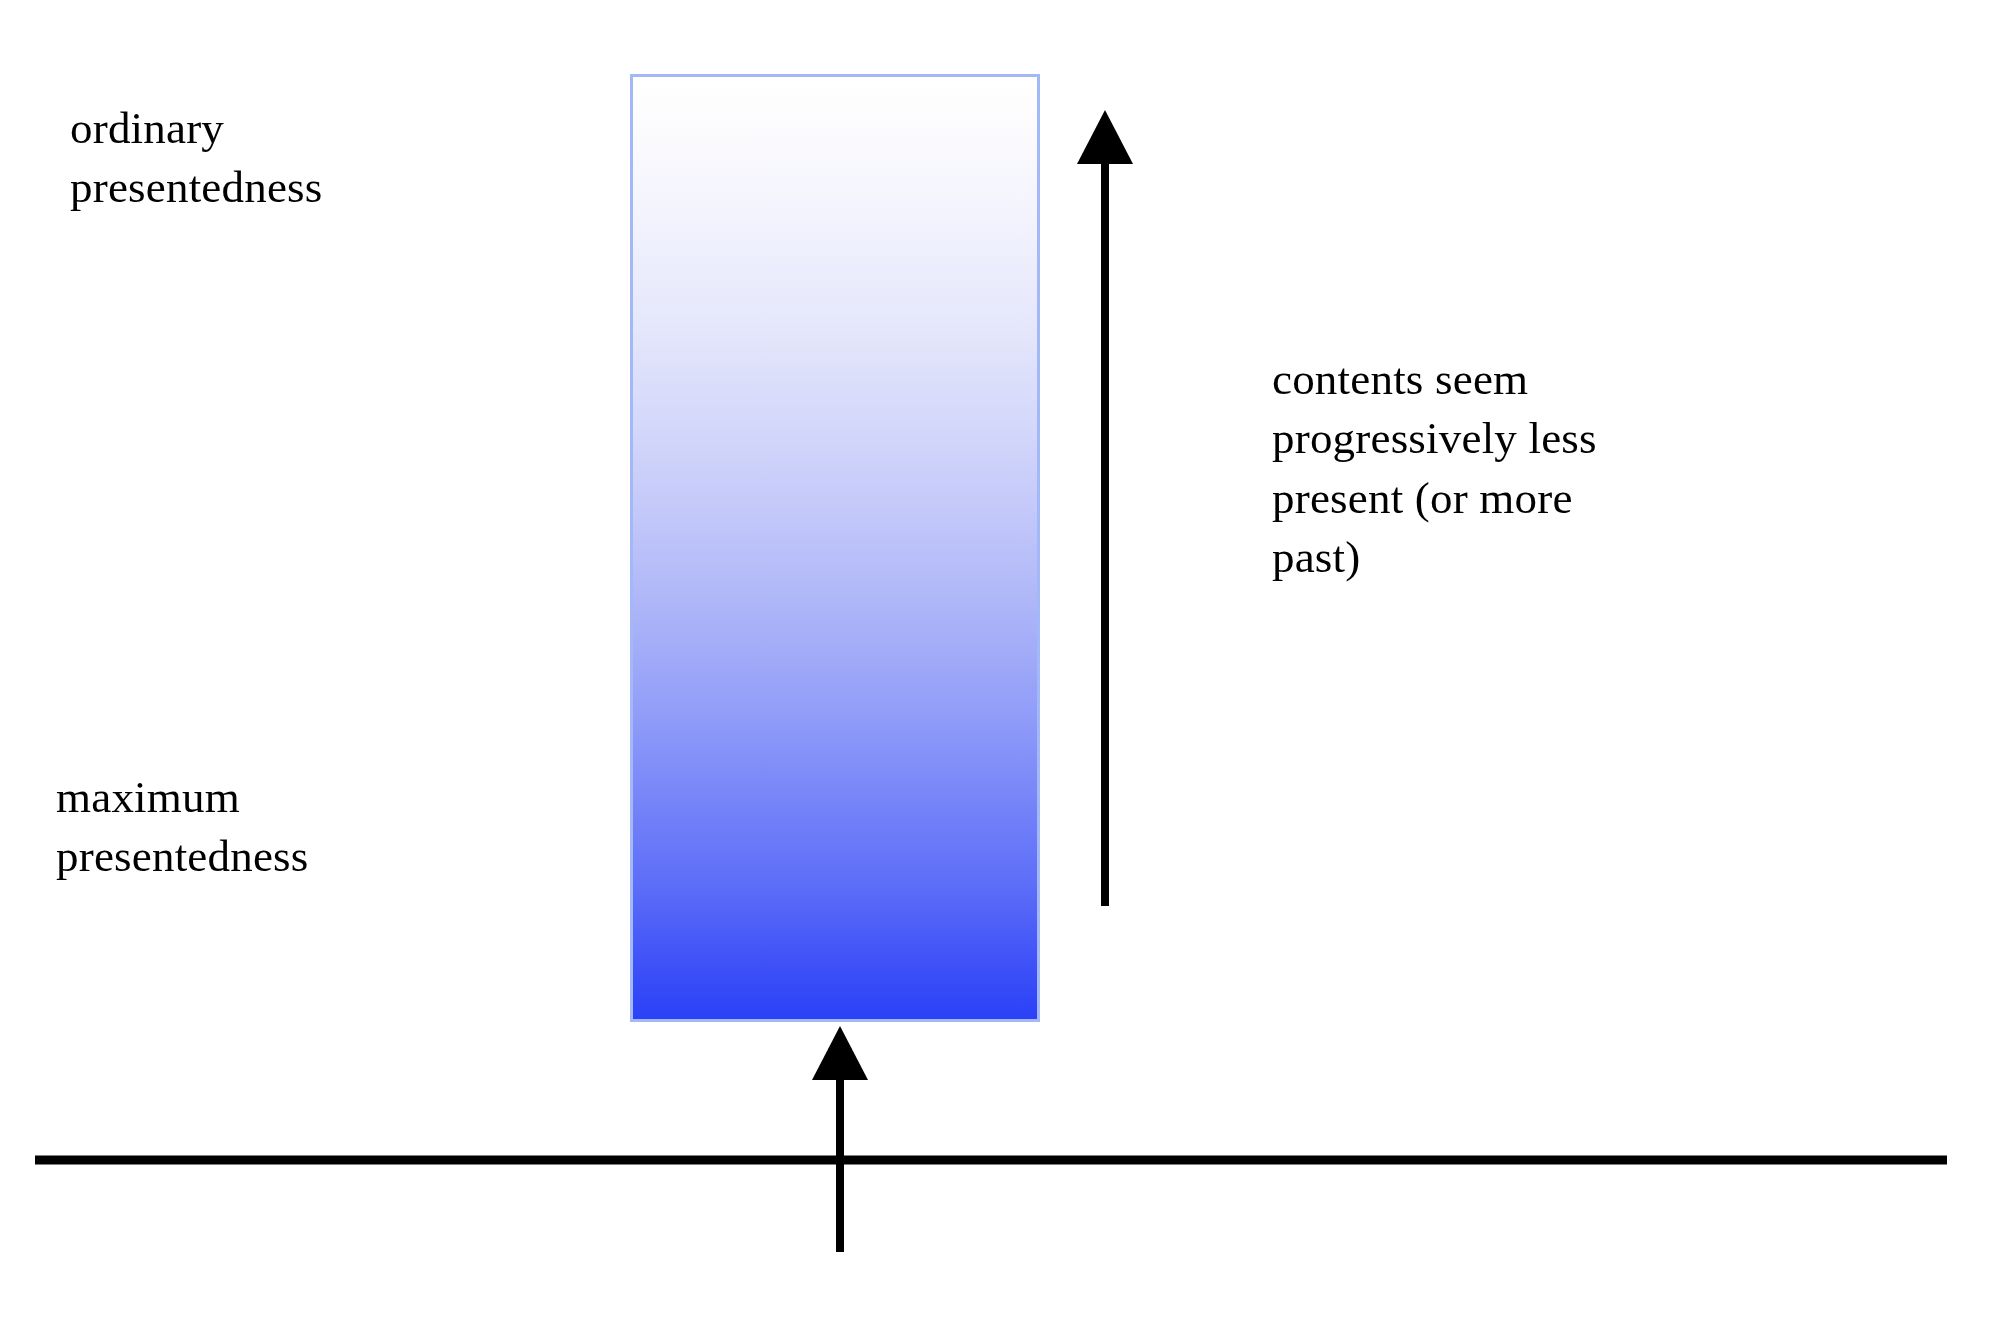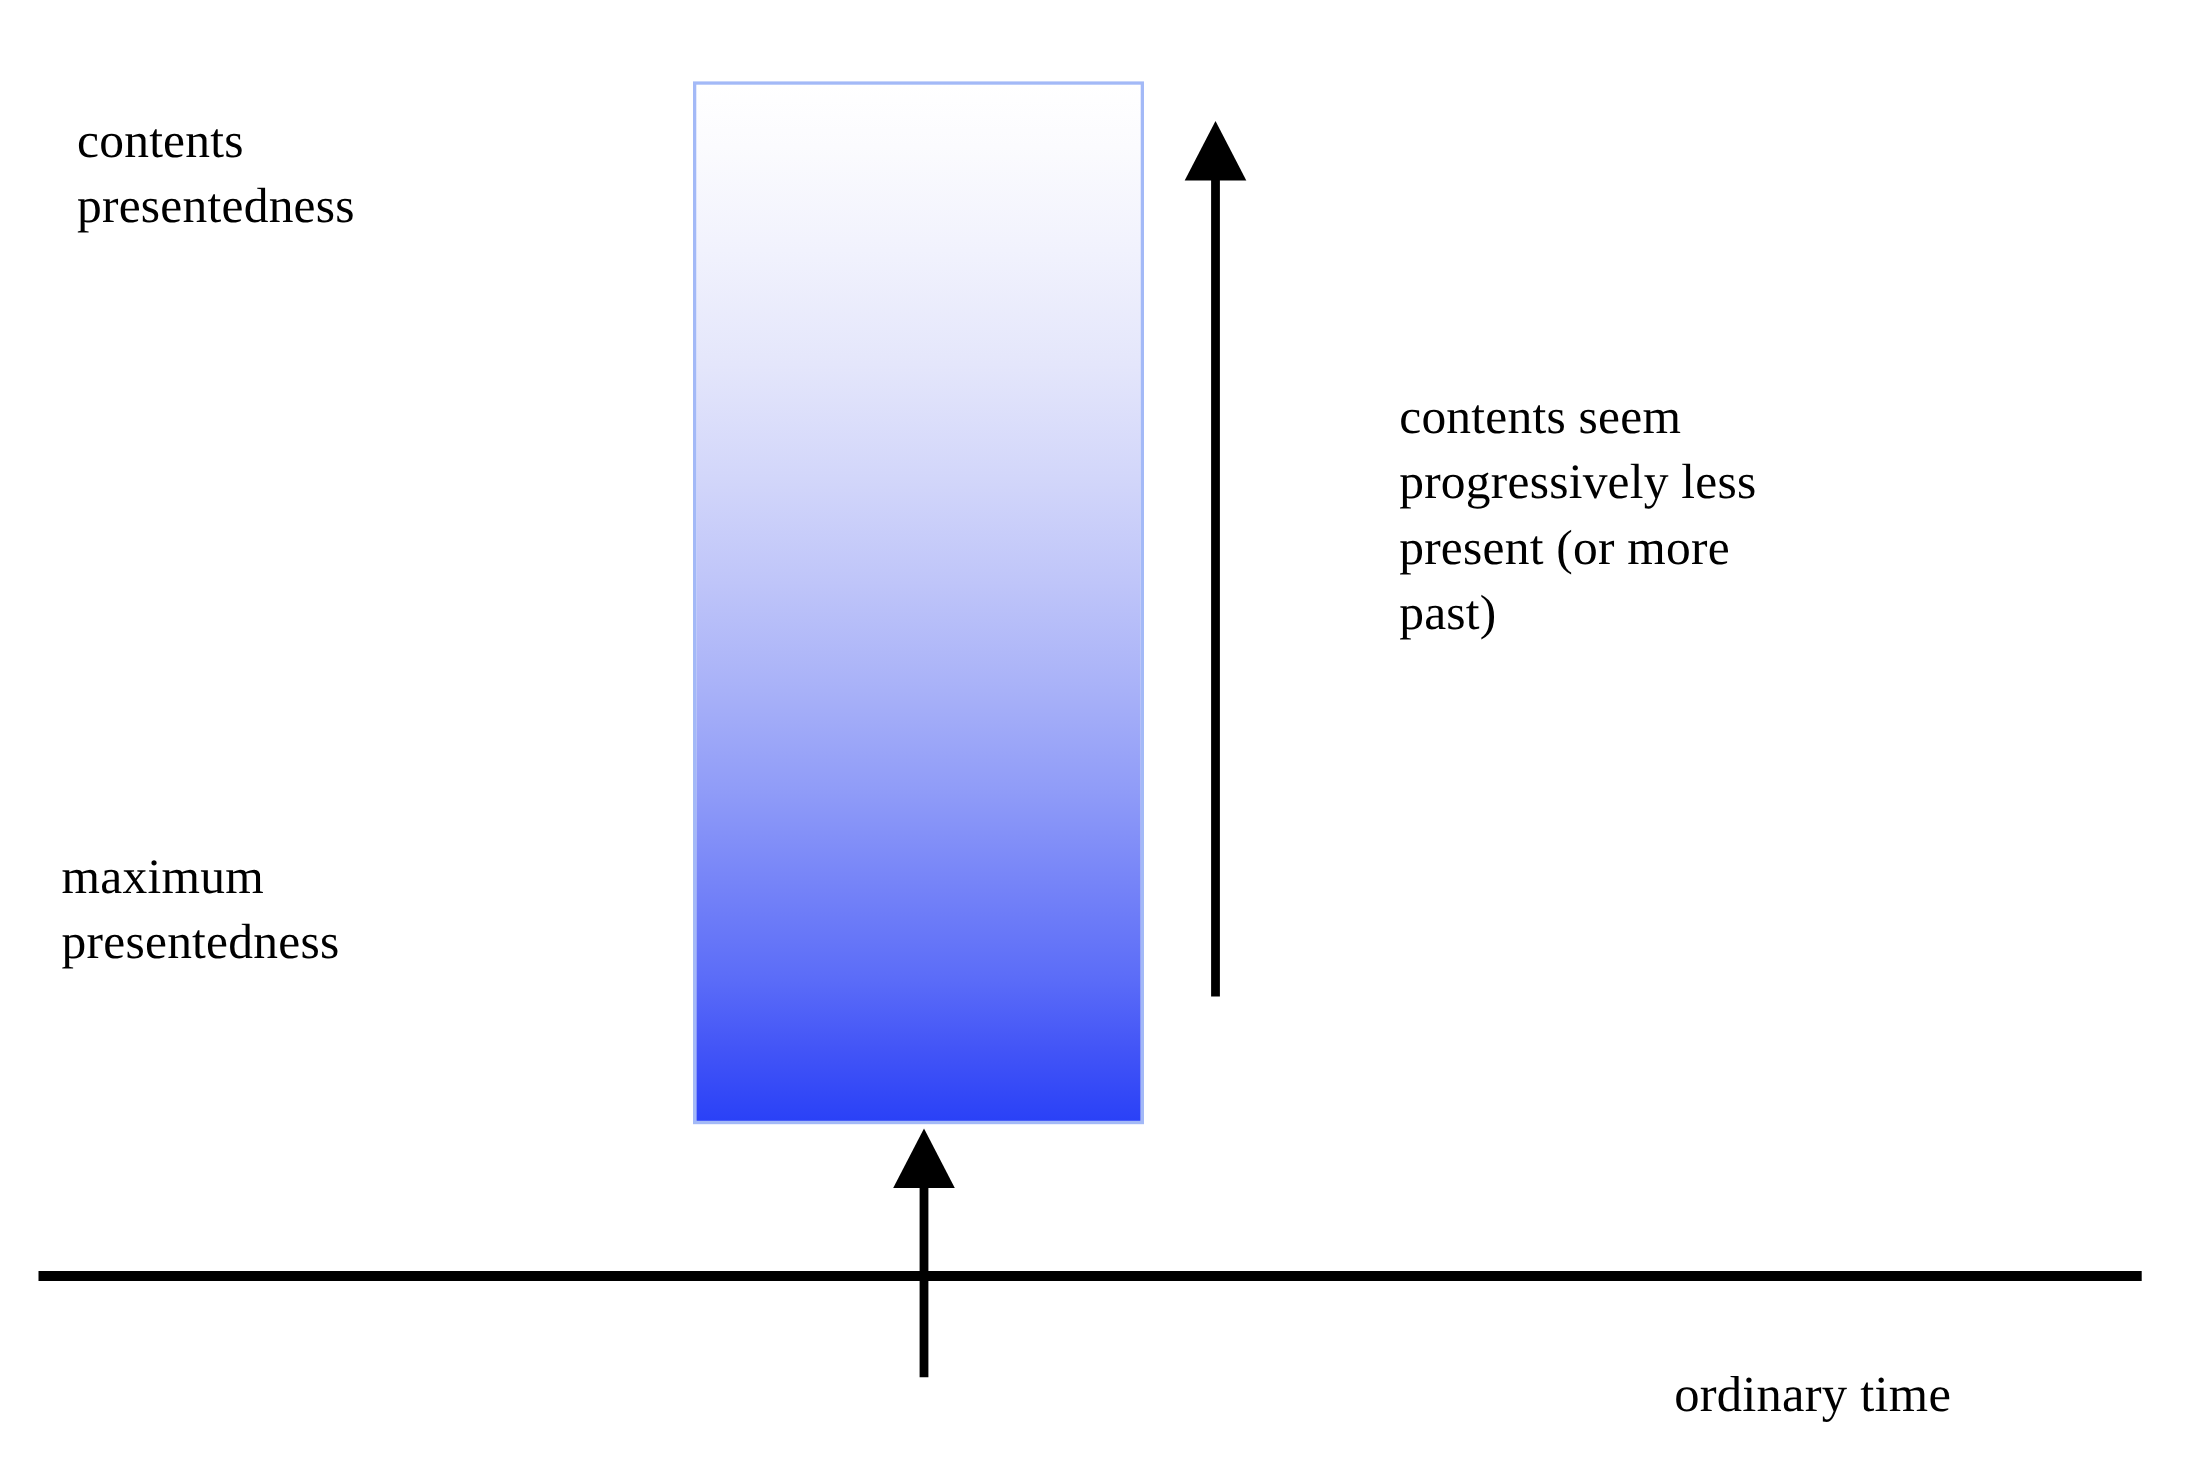--- a/index.html
+++ b/index.html
@@ -86,32 +86,31 @@
     pointer-events: none;
   }
 </style>
 </head>
 <body>
 
 <div id="canvas">
 
   <div class="gradient-column"></div>
 
-  <div class="label" id="label-min-presentedness">contents
+  <div class="label" id="label-min-presentedness">ordinary
 presentedness</div>
 
   <div class="label" id="label-max-presentedness">maximum
 presentedness</div>
 
   <div class="label" id="label-contents-note">contents seem
 progressively less
 present (or more
 past)</div>
 
-  <div class="label" id="label-ordinary-time">ordinary time</div>
 
   <svg id="vector-layer" viewBox="0 0 1992 1333" width="1992" height="1333">
 
     <g>
       <line x1="1105" y1="906" x2="1105" y2="150" stroke="#000000" stroke-width="8"></line>
       <polygon points="1105,110 1133,164 1077,164" fill="#000000"></polygon>
     </g>
 
     <line x1="35" y1="1160" x2="1947" y2="1160" stroke="#000000" stroke-width="9"></line>
 

